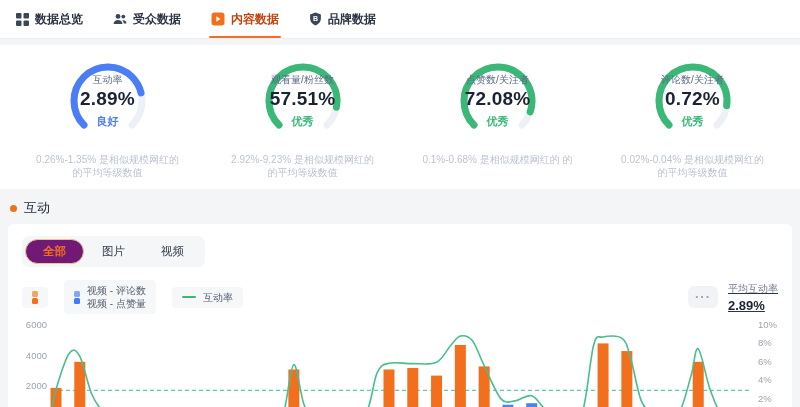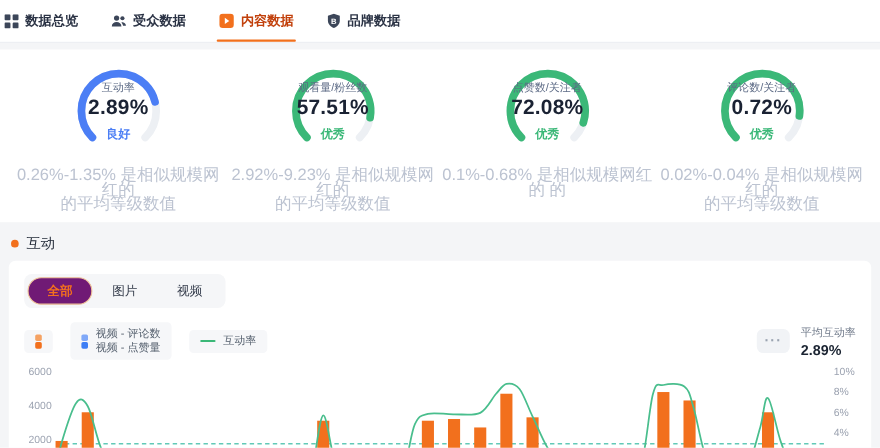--- a/index.html
+++ b/index.html
@@ -2,53 +2,53 @@
 <html><head>
 <meta charset="utf-8">
 <style>
   html,body{margin:0;padding:0;}
   body{
     width:800px;height:407px;overflow:hidden;background:#f4f5f7;
     font-family:"Liberation Sans","DejaVu Sans",sans-serif;
     -webkit-font-smoothing:antialiased;color:#2b3345;
   }
   
-  .nav{height:38px;background:#fff;border-bottom:1px solid #eceef2;display:flex;align-items:stretch;padding-left:4px;}
+  .nav{height:38px;background:#fff;border-bottom:1px solid #eceef2;display:flex;align-items:stretch;padding-left:16px;}
   .nav-tab{display:flex;align-items:center;gap:6px;margin-right:30px;cursor:pointer;position:relative;font-size:12px;font-weight:700;color:#2b3345;}
   .nav-tab .ic{display:flex;align-items:center;}
   .nav-tab.active{color:#c2410c;}
   .nav-tab.active::after{content:"";position:absolute;left:-2px;right:-2px;bottom:0;height:2px;background:#f2701d;border-radius:1px;}
   
   .gauge-card{background:#fff;margin-top:6px;padding:12px 10px 10px;display:grid;grid-template-columns:repeat(4,1fr);}
   .gauge-col{display:flex;flex-direction:column;align-items:center;}
   .gauge-wrap{position:relative;width:100px;height:84px;}
   .gauge-wrap svg{position:absolute;inset:0;}
   .gauge-text{position:absolute;inset:0;display:flex;flex-direction:column;align-items:center;justify-content:center;padding-top:3px;}
   .g-label{font-size:10px;color:#5c6a85;margin-bottom:1px;white-space:nowrap;}
   .g-value{font-size:19px;font-weight:700;color:#1a2233;letter-spacing:.2px;}
   .g-status{font-size:11px;font-weight:700;margin-top:4px;}
-  .g-hint{margin-top:12px;text-align:center;font-size:15px;line-height:13px;color:#bcc3d1;}
+  .g-hint{margin-top:12px;text-align:center;font-size:10px;line-height:13px;color:#bcc3d1;}
   
   .section-head{display:flex;align-items:center;gap:7px;margin:10px 0 7px 10px;}
   .dot{width:7px;height:7px;border-radius:50%;background:#f2701d;}
   .section-title{font-size:13px;font-weight:400;color:#1f2735;}
   
   .chart-card{background:#fff;border-radius:6px;margin:0 8px;padding:12px 14px 0;height:250px;overflow:hidden;}
   .filter-group{display:inline-flex;background:#f5f6f8;border-radius:7px;padding:3px;}
   .filter-tab{font-size:11.5px;color:#333b4a;padding:4px 17px;border-radius:14px;border:1px solid transparent;cursor:pointer;white-space:nowrap;}
   .filter-tab.active{background:#701a75;border-color:#f0c39a;color:#f2701d;font-weight:700;}
   .legend-row{display:flex;align-items:center;margin-top:13px;}
   .legend-chip{display:flex;align-items:center;gap:7px;background:#f6f7f9;border-radius:4px;padding:4px 10px;margin-right:16px;}
   .legend-bars{display:flex;flex-direction:column;gap:1px;}
   .legend-bars i{display:block;width:6px;height:6px;border-radius:1.5px;}
   .legend-lines{font-size:10px;line-height:13px;color:#55606e;}
   .legend-dash{width:14px;height:2px;border-radius:1px;}
   .spacer{flex:1;}
   .more-btn{width:30px;height:22px;background:#f1f3f6;border-radius:6px;color:#9aa3b0;font-size:13px;font-weight:700;letter-spacing:1px;display:flex;align-items:center;justify-content:center;cursor:pointer;margin-right:10px;line-height:10px;}
-  .avg-block{display:flex;flex-direction:column;align-items:flex-start;}
+  .avg-block{display:flex;flex-direction:column;align-items:flex-start;text-decoration:underline;}
   .avg-label{font-size:10px;color:#707a8a;}
   .avg-value{font-size:13px;font-weight:700;color:#1b2432;margin-top:2px;}
   .chart-box{margin-top:6px;}
   .chart-box svg{display:block;}
 </style>
 </head>
 <body>
 
 <div class="nav" id="nav">
     <div class="nav-tab">

